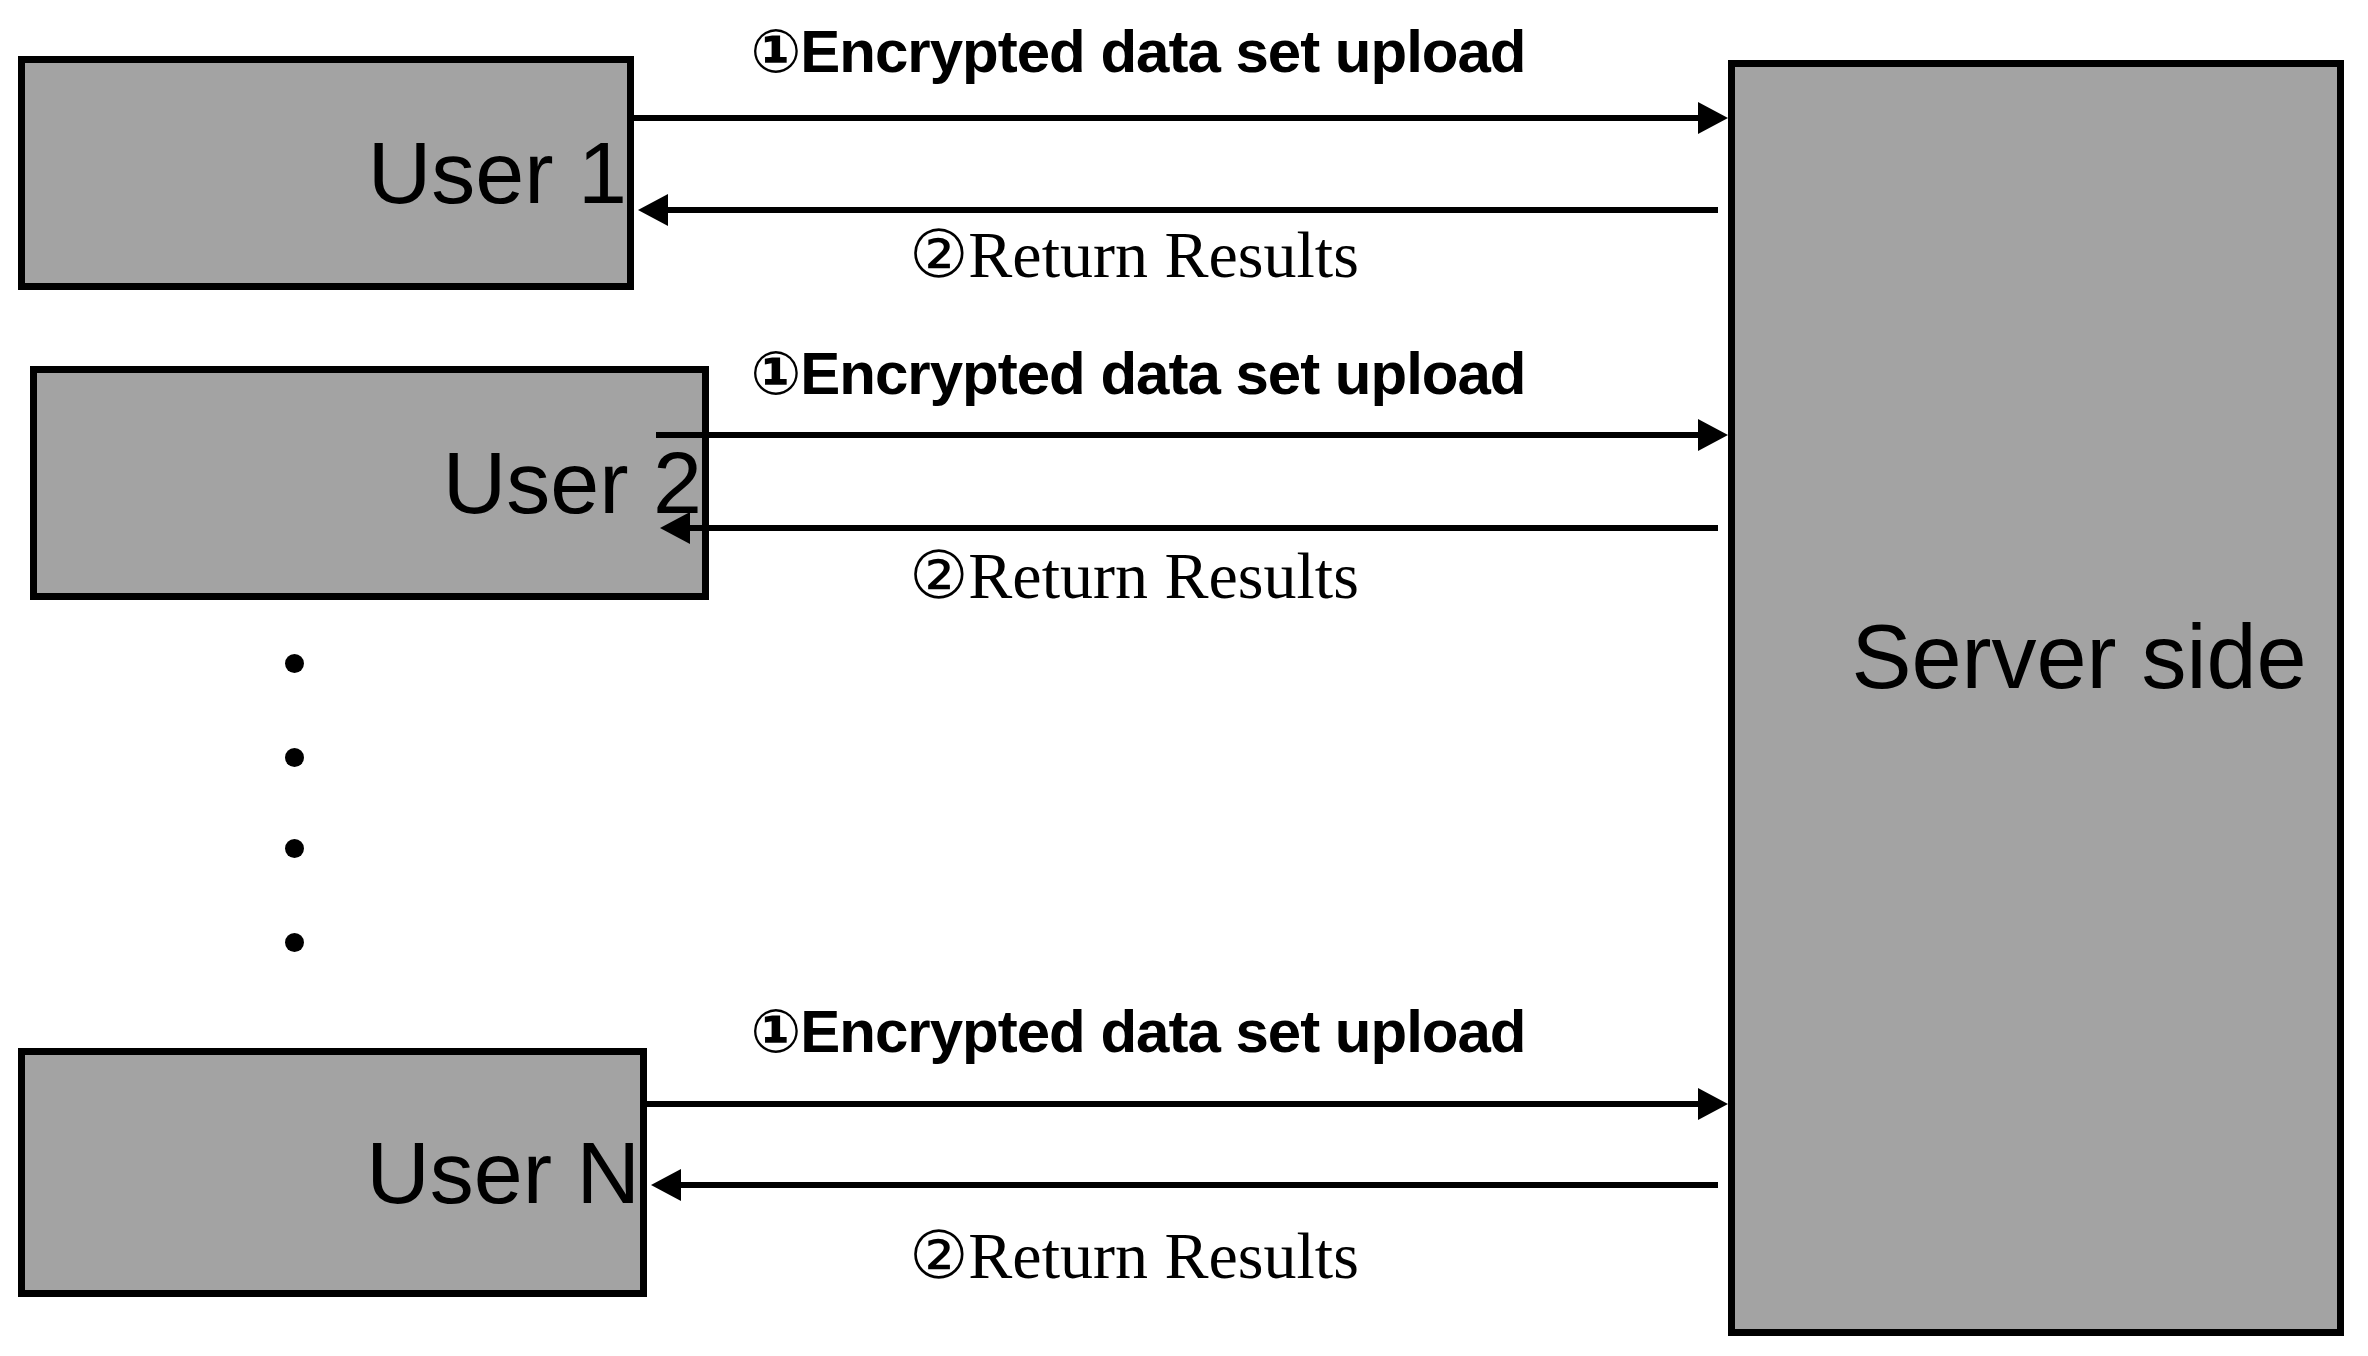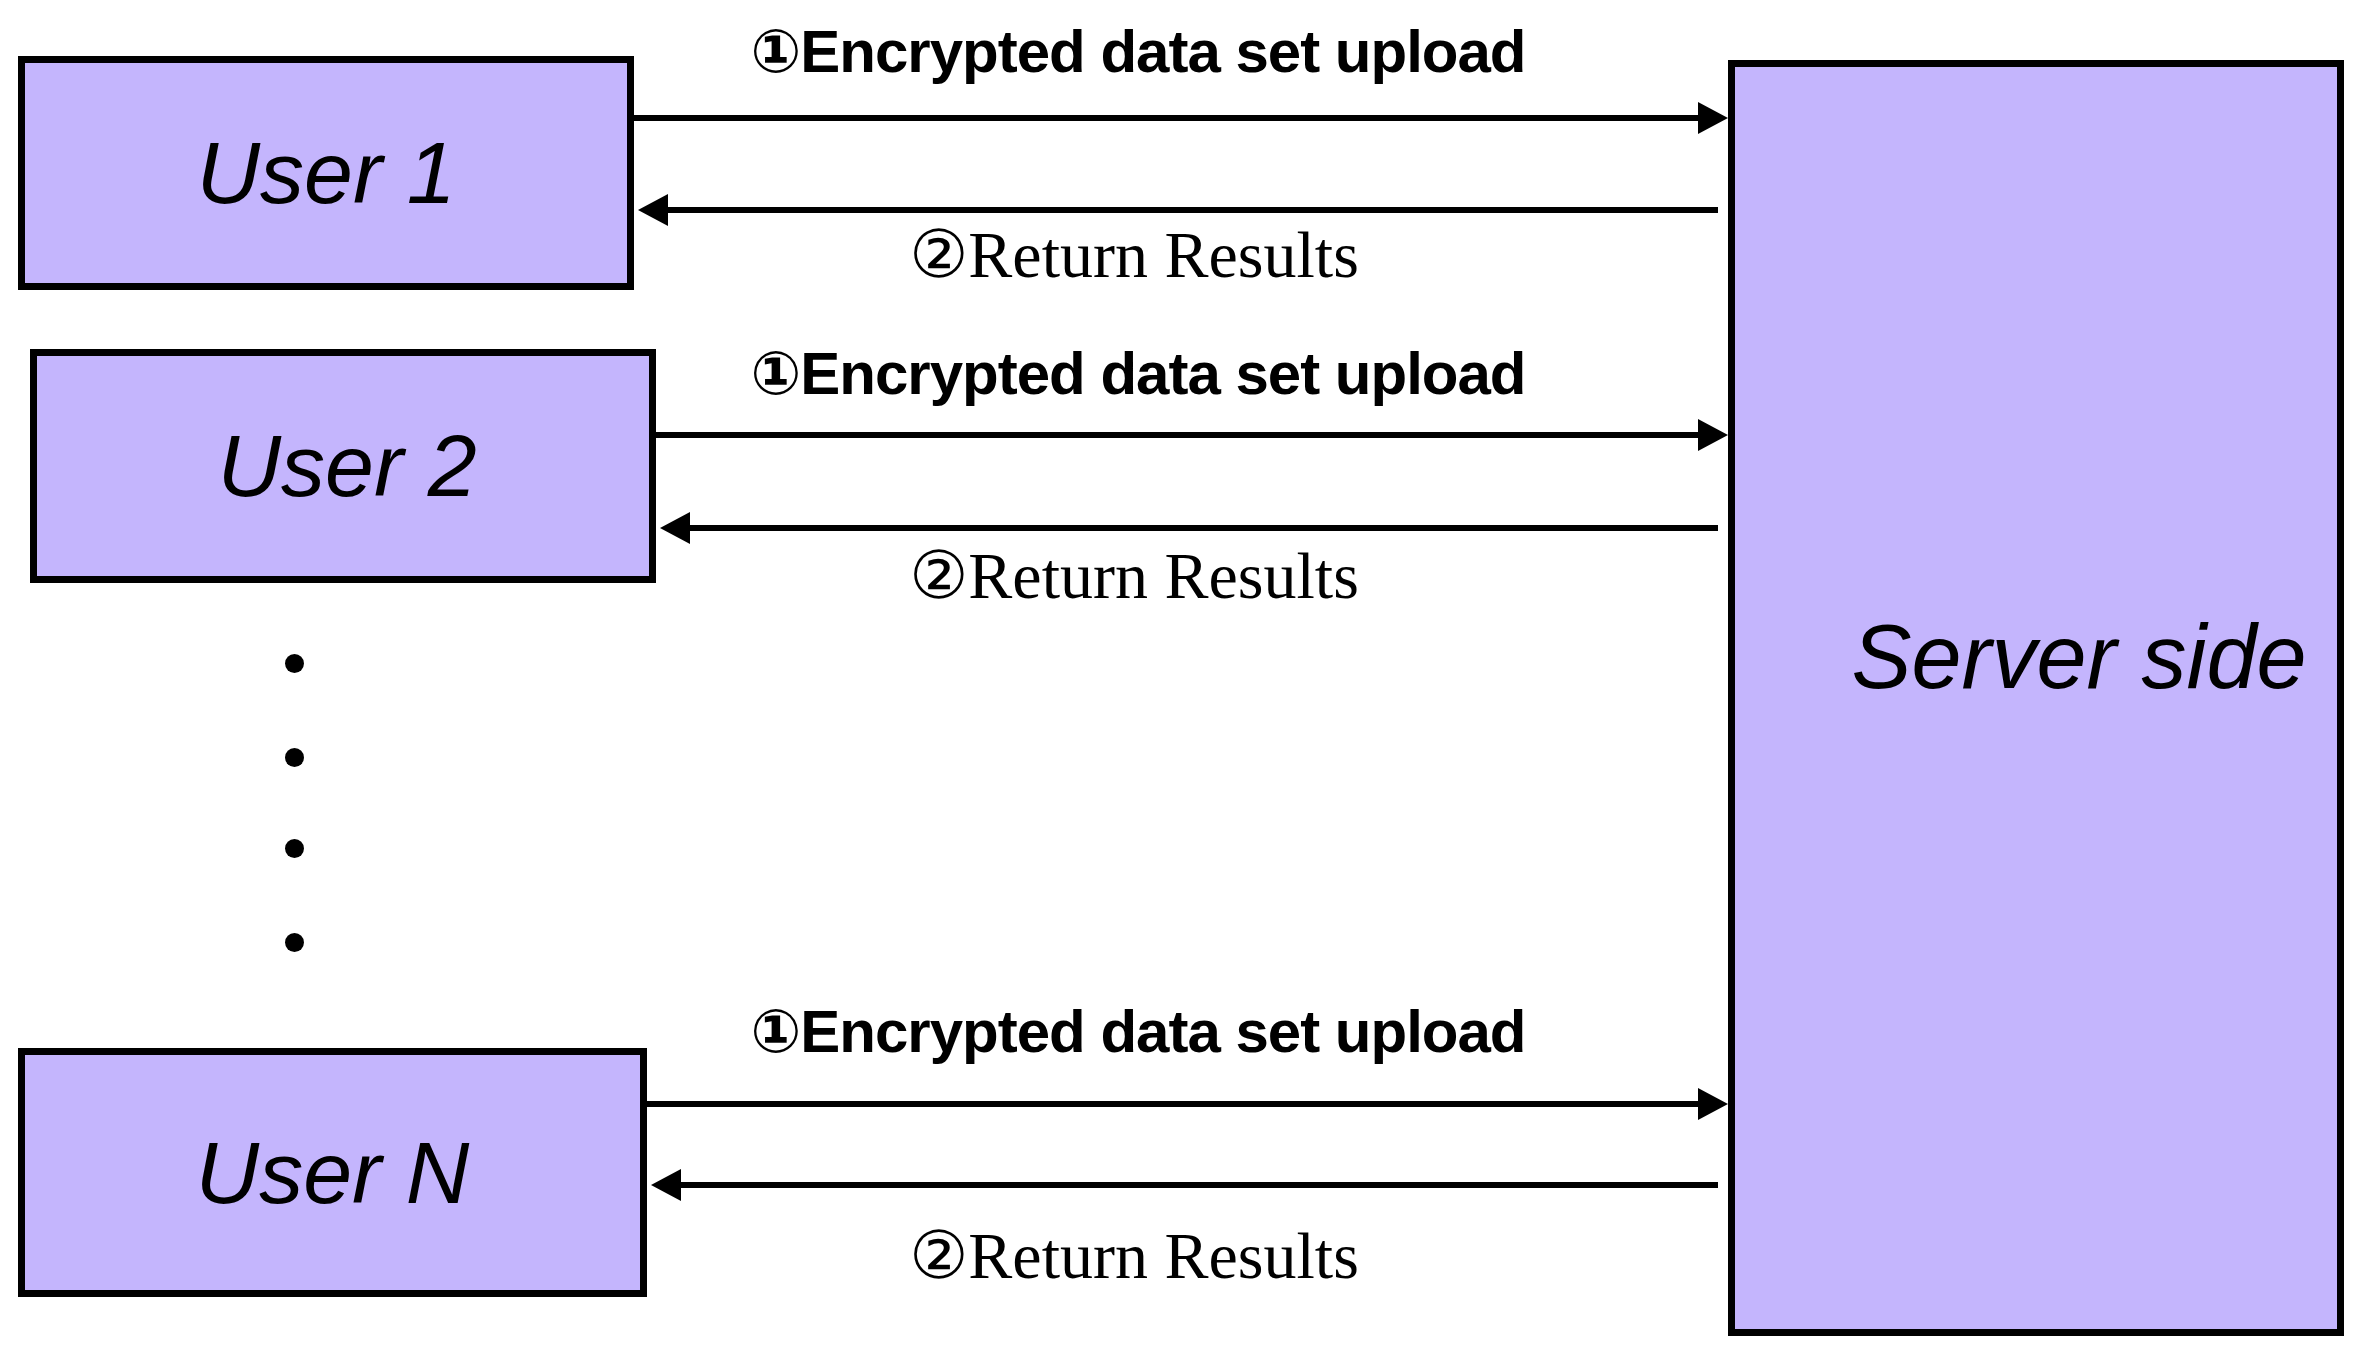--- a/index.html
+++ b/index.html
@@ -13,34 +13,33 @@
     height: 1356px;
     background: #ffffff;
     font-family: "Liberation Sans", "DejaVu Sans", sans-serif;
     color: #000000;
     overflow: hidden;
   }
   
   .node {
     position: absolute;
     border: 7px solid #000000;
-    background: #c4b5fd;
+    background: #a3a3a3;
     display: flex;
     align-items: center;
-    justify-content: center;
+    justify-content: flex-end;
     box-sizing: border-box;
-    font-style: italic;
   }
   .user-label {
     font-size: 88px;
     line-height: 1;
     white-space: nowrap;
   }
   .box-user1 { left: 18px;  top: 56px;   width: 616px; height: 234px; }
-  .box-user2 { left: 30px;  top: 349px;  width: 626px; height: 234px; padding-left: 8px; }
+  .box-user2 { left: 30px;  top: 366px;  width: 679px; height: 234px; padding-left: 8px; }
   .box-userN { left: 18px;  top: 1048px; width: 629px; height: 249px; }
   .box-server { left: 1728px; top: 60px; width: 616px; height: 1276px; }
   .server-label {
     position: absolute;
     left: 50%;
     top: 590px;
     transform: translate(-50%, -50%);
     font-size: 90px;
     line-height: 1;
     white-space: nowrap;

